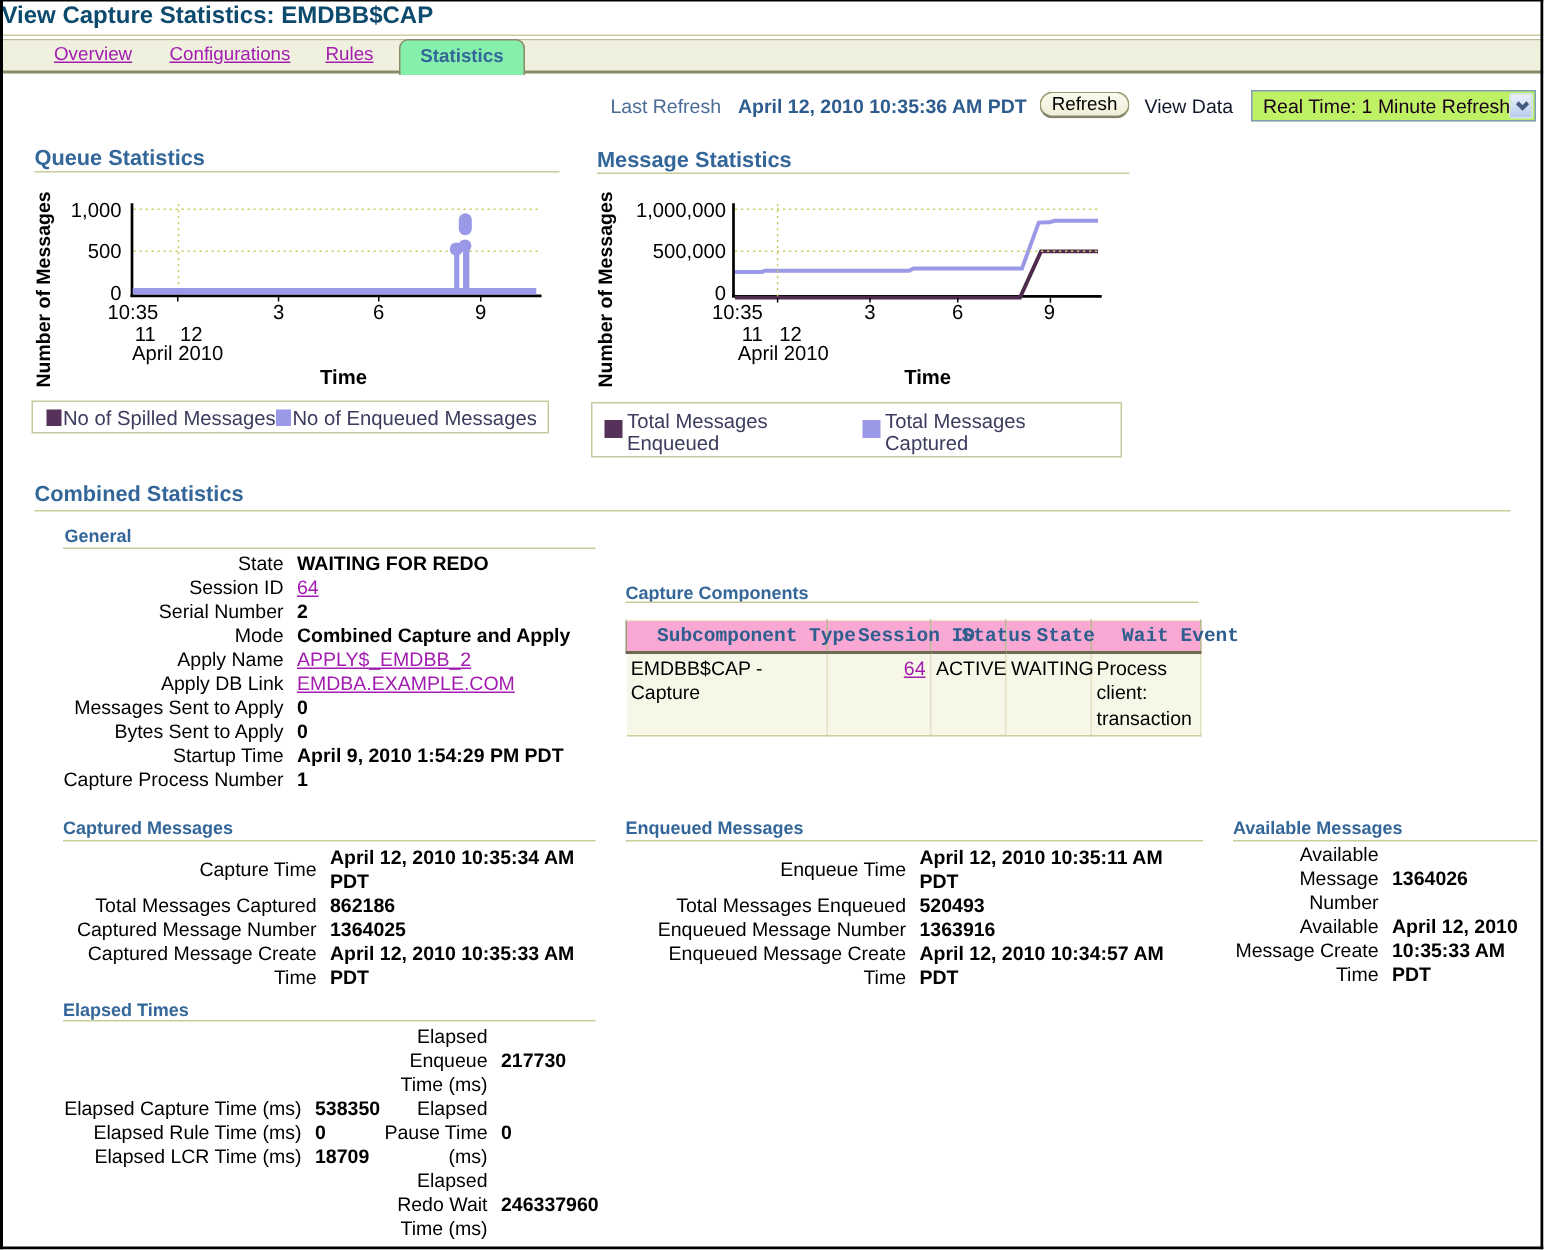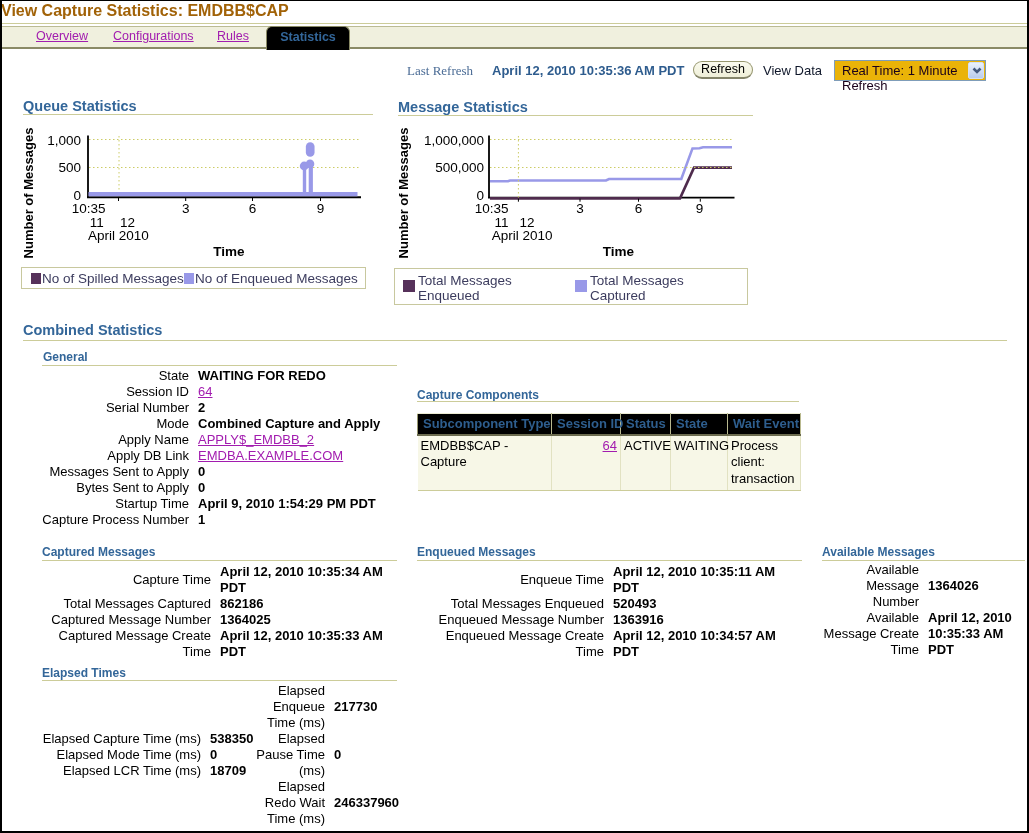--- a/index.html
+++ b/index.html
@@ -7,43 +7,43 @@
 .page{position:relative;width:1029px;height:833px;background:#fff;overflow:hidden;}
 .abs{position:absolute;}
 a{color:#a21caf;}
 .hd{color:#336699;font-weight:bold;font-size:14.5px;}
 .sub{color:#336699;font-weight:bold;font-size:12px;}
 .rule{position:absolute;height:1px;background:#CCCC99;}
 .kv{border-collapse:collapse;}
 .kv td{font-size:13px;line-height:16px;padding:0;vertical-align:middle;}
 .kv td.l{text-align:right;color:#000;}
 .kv td.v{font-weight:bold;padding-left:9px;}
-td.th{background:#000000;color:#2E5E8E;font-weight:bold;font-size:13px;padding:2px 5px;border:1px solid #9A9A72;border-top:1px solid #EDEDD4;border-right:1px solid #B9B98F;border-bottom:2px solid #6B6B4F;line-height:16px;white-space:nowrap;}
+td.th{background:#f9a8d4;color:#2E5E8E;font-weight:bold;font-size:13px;padding:2px 20px;border:1px solid #9A9A72;border-top:1px solid #EDEDD4;border-right:1px solid #B9B98F;border-bottom:2px solid #6B6B4F;line-height:16px;white-space:nowrap;font-family:Liberation Mono, monospace;}
 td.tb{background:#F7F7E7;vertical-align:top;padding:2px 3px 3px 3px;font-size:13px;line-height:16.3px;border-right:1px solid #E2E2C2;border-bottom:1px solid #CCCC99;}
 </style>
 </head>
 <body>
 <div class="page">
 
-  <div class="abs" style="left:1px;top:2px;font-size:16px;font-weight:bold;color:#a16207;">View Capture Statistics: EMDBB$CAP</div>
+  <div class="abs" style="left:1px;top:2px;font-size:16px;font-weight:bold;color:#0c4a6e;">View Capture Statistics: EMDBB$CAP</div>
   <div class="rule" style="left:0;top:23px;width:1029px;"></div>
 
   <div class="abs" style="left:0;top:26px;width:1029px;height:1px;background:#BBBB93;"></div>
   <div class="abs" style="left:0;top:27px;width:1029px;height:20px;background:#F0F0DE;"></div>
   <div class="abs" style="left:0;top:47px;width:1029px;height:2px;background:#8A8A66;"></div>
   <div class="abs" style="left:36px;top:29px;font-size:12.5px;"><a href="#">Overview</a></div>
   <div class="abs" style="left:113px;top:29px;font-size:12.5px;"><a href="#">Configurations</a></div>
   <div class="abs" style="left:217px;top:29px;font-size:12.5px;"><a href="#">Rules</a></div>
-  <div class="abs" style="left:266px;top:26px;width:82px;height:23px;background:#000000;border:1px solid #8A8A66;border-bottom:none;border-radius:6px 6px 0 0;text-align:center;font-size:12.5px;font-weight:bold;color:#336699;line-height:20px;">Statistics</div>
-
-  <div class="abs" style="left:407px;top:63px;font-size:13px;color:#4A6B95;font-family:Liberation Serif, serif;">Last Refresh</div>
+  <div class="abs" style="left:266px;top:26px;width:82px;height:23px;background:#86efac;border:1px solid #8A8A66;border-bottom:none;border-radius:6px 6px 0 0;text-align:center;font-size:12.5px;font-weight:bold;color:#336699;line-height:20px;">Statistics</div>
+
+  <div class="abs" style="left:407px;top:63px;font-size:13px;color:#4A6B95;">Last Refresh</div>
   <div class="abs" style="left:492px;top:63px;font-size:13px;font-weight:bold;color:#2E5C8E;">April 12, 2010 10:35:36 AM PDT</div>
   <div class="abs" style="left:693px;top:61px;width:60px;height:18px;box-sizing:border-box;border:1px solid #97976F;border-bottom:2px solid #85856A;border-radius:9px;background:linear-gradient(#FAFAEE,#EFEFD8);text-align:center;font-size:12.5px;line-height:14.5px;color:#000;">Refresh</div>
   <div class="abs" style="left:763px;top:63px;font-size:13px;color:#0f172a;">View Data</div>
-  <div class="abs" style="left:834px;top:60px;width:152px;height:21px;box-sizing:border-box;border:1px solid #7F9DB9;background:#eab308;">
+  <div class="abs" style="left:834px;top:60px;width:190px;height:21px;box-sizing:border-box;border:1px solid #7F9DB9;background:#bef264;">
     <div class="abs" style="left:7px;top:2px;font-size:13px;color:#1A001A;">Real Time: 1 Minute Refresh</div>
     <div class="abs" style="right:1px;top:1px;width:16px;height:17px;border-radius:2px;background:linear-gradient(#EAF1FC,#B9CCEC);border:1px solid #D5E0F2;box-sizing:border-box;">
       <svg width="14" height="15" style="position:absolute;left:1px;top:0;">
           <path d="M3.5 5.5 L7 9 L10.5 5.5" stroke="#44597E" stroke-width="2.6" fill="none"></path>
         </svg>
     </div>
   </div>
 
   <div class="abs hd" style="left:23px;top:98px;">Queue Statistics</div>
   <div class="rule" style="left:23px;top:114px;width:350px;"></div>
@@ -284,21 +284,21 @@
 
   <div class="abs sub" style="left:42px;top:666px;">Elapsed Times</div>
   <div class="rule" style="left:42px;top:680px;width:355px;"></div>
   <table class="kv abs" style="left:42px;top:731px;">
     <tbody>
         <tr>
           <td class="l" style="width:159px;white-space:nowrap;">Elapsed Capture Time (ms)</td>
           <td class="v">538350</td>
         </tr>
     <tr>
-          <td class="l">Elapsed Mode Time (ms)</td>
+          <td class="l">Elapsed Rule Time (ms)</td>
           <td class="v">0</td>
         </tr>
     <tr>
           <td class="l">Elapsed LCR Time (ms)</td>
           <td class="v">18709</td>
         </tr>
   </tbody>
     </table>
   <table class="kv abs" style="left:245px;top:683px;">
     <tbody>

